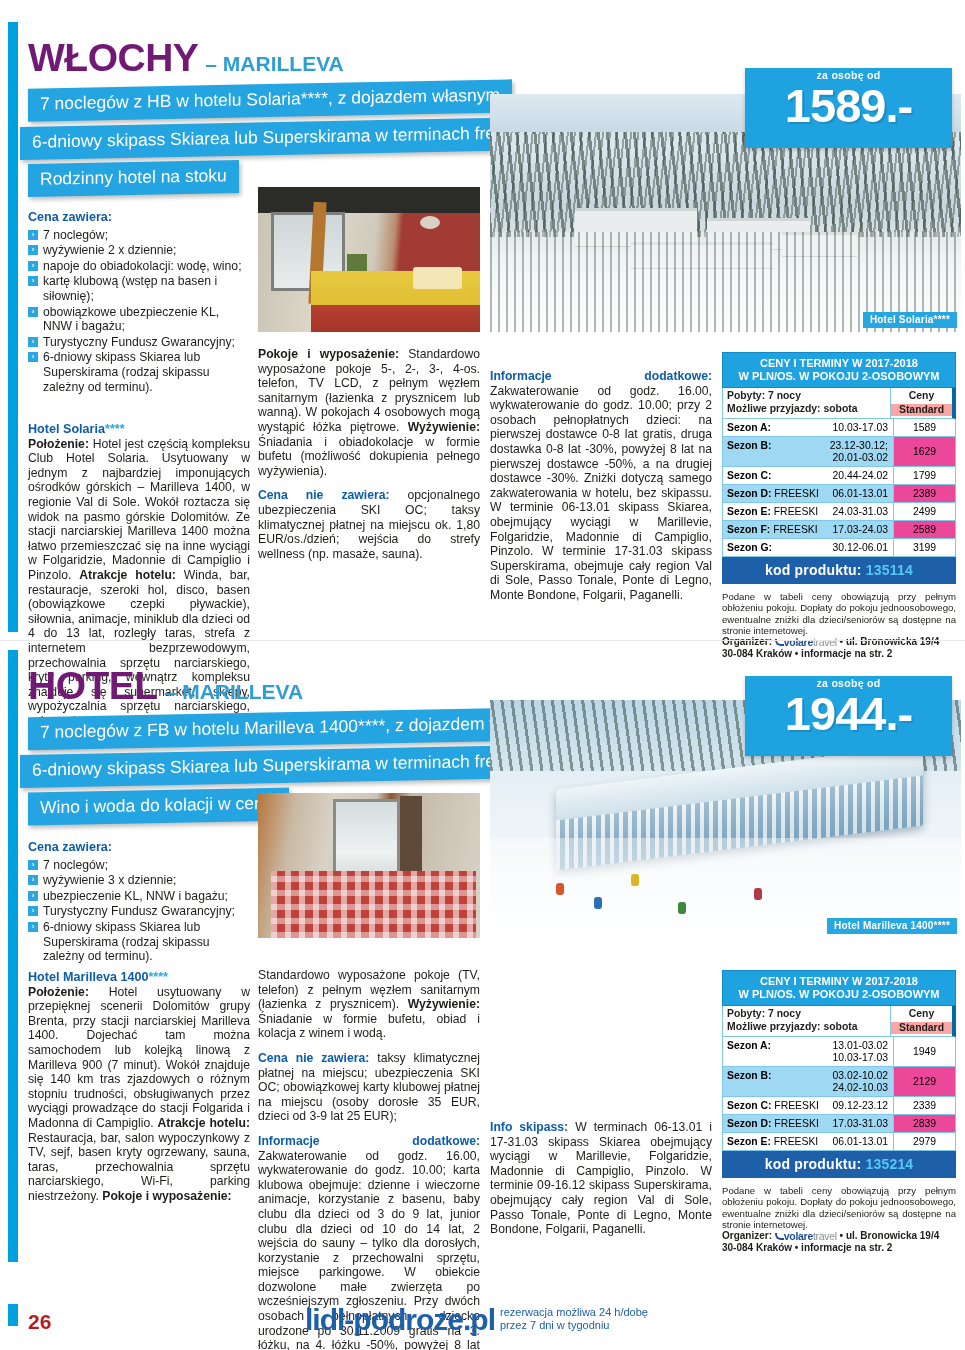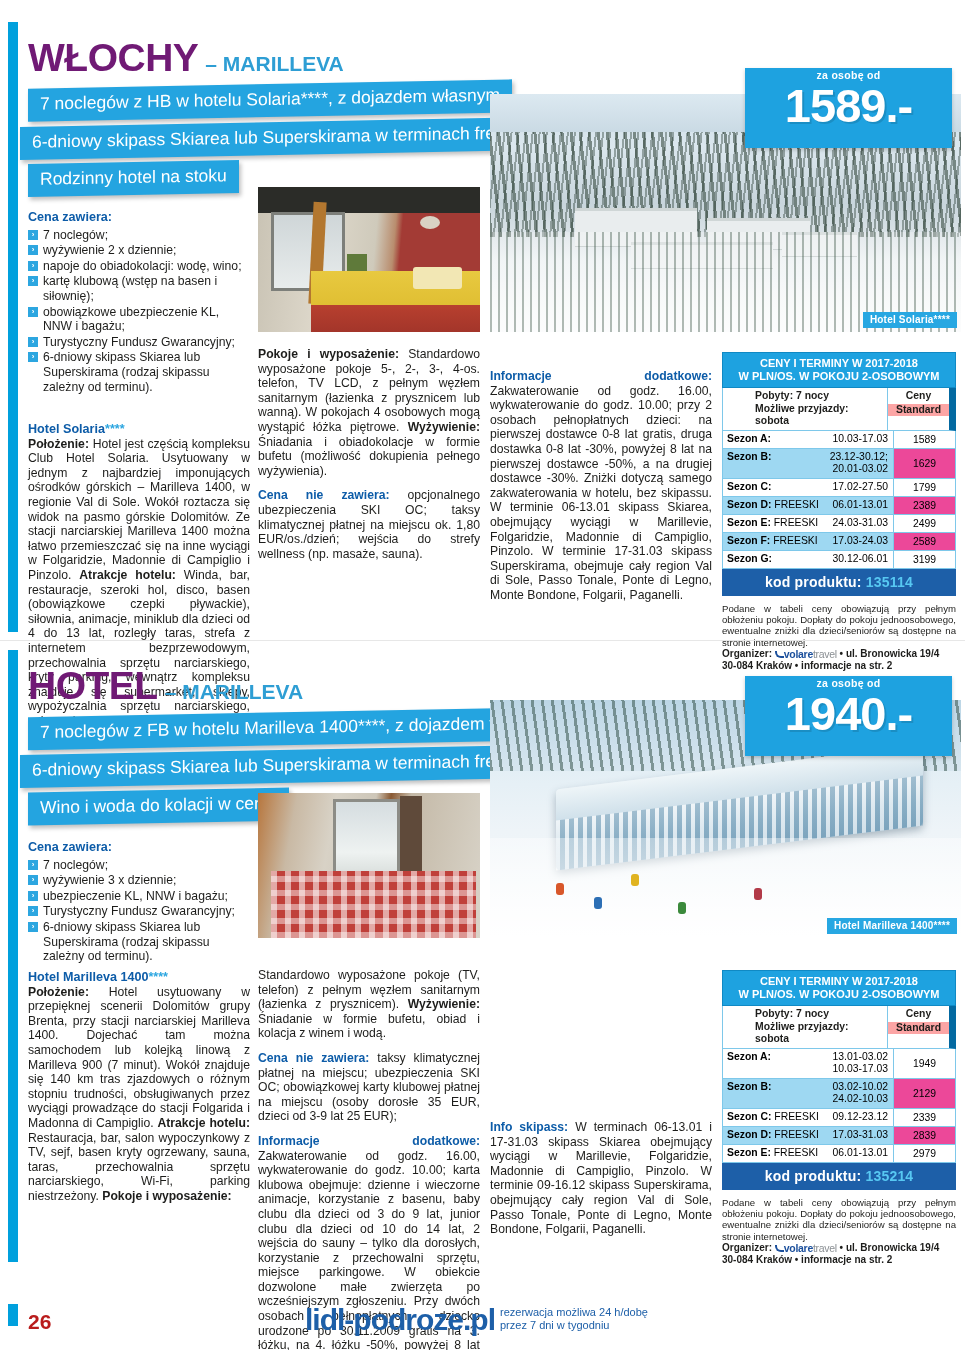--- a/index.html
+++ b/index.html
@@ -149,22 +149,22 @@
   .pb-small { color:#fff; font-size:10.5px; font-weight:bold; padding-top:1px; letter-spacing:.3px; }
   .pb-big { color:#fff; font-size:47px; font-weight:bold; line-height:50px; letter-spacing:-1px;
      text-shadow: 2px 2px 0 rgba(0,0,0,.12); }
 
   
   .ptable { position:absolute; left: 722px; width: 234px; font-size:10.4px; }
   .pt1 { top: 330px; }
   .pt2 { top: 970px; }
   .pt-head { background:#1ea2e0; color:#fff; font-weight:bold; text-align:center;
     font-size:11px; line-height:13px; padding:4px 2px 4px 2px; border:1px solid #1089c4; }
-  .pt-sub { display:flex; border-left:1px solid #7ec8ea; border-right:7px solid #0369a1;
-    border-bottom:1px solid #7ec8ea; background:#fff;padding-left:28px; }
+  .pt-sub { display:flex; border-left:1px solid #7ec8ea; border-right:4px solid #0369a1;
+    border-bottom:1px solid #7ec8ea; background:#fff; }
   .pt-sub .l { flex:1; padding:2px 4px; font-weight:bold; color:#1d1d1b; font-size:10.4px; line-height:12.6px; }
   .pt-sub .r { width:62px; border-left:1px solid #7ec8ea; text-align:center; font-weight:bold;
       color:#1d1d1b; font-size:10.4px; line-height:12.6px; padding:2px 0; }
   .pt-sub .r .c2txt { background:#fca5a5; display:block; margin-top:1px; }
   .prow { display:flex; border-left:1px solid #7ec8ea; border-right:1px solid #7ec8ea;
      border-bottom:1px solid #7ec8ea; }
   .prow.alt { background:#9ed8f2; }
   .prow.alt .pr-price { background:#ec4899; }
   .prow .pr-name { width:100px; padding:2.5px 0 2.5px 4px; font-weight:bold; font-size:10.4px; }
   .prow .pr-name span.fs { font-weight:normal; }
@@ -291,21 +291,21 @@
         <div class="prow alt">
             <div class="pr-name"><span>Sezon B:</span><span class="fs"></span></div>
             <div class="pr-date">
               <div>23.12-30.12; 20.01-03.02</div>
             </div>
             <div class="pr-price">1629</div>
           </div>
         <div class="prow">
             <div class="pr-name"><span>Sezon C:</span><span class="fs"></span></div>
             <div class="pr-date">
-              <div>17.02-27.50</div>
+              <div>20.44-24.02</div>
             </div>
             <div class="pr-price">1799</div>
           </div>
         <div class="prow alt">
             <div class="pr-name"><span>Sezon D:</span><span class="fs"> FREESKI</span></div>
             <div class="pr-date">
               <div>06.01-13.01</div>
             </div>
             <div class="pr-price">2389</div>
           </div>
@@ -372,21 +372,21 @@
         <div class="skier" style="left:22%;bottom:12%;background:#2c6fb5"></div>
         <div class="skier" style="left:30%;bottom:22%;background:#e0b320"></div>
         <div class="skier" style="left:40%;bottom:10%;background:#3b8a3b"></div>
         <div class="skier" style="left:56%;bottom:16%;background:#b23a48"></div>
       </div>
       <div class="ph-cap">Hotel Marilleva 1400****</div>
     </div>
 
     <div class="price-badge pb2" style="top:26px">
       <div class="pb-small">za osobę od</div>
-      <div class="pb-big">1940.-</div>
+      <div class="pb-big">1944.-</div>
     </div>
 
     <div class="col c1" style="top:190px;">
       <div class="head-blue">Cena zawiera:</div>
       <ul class="inc">
         <li><span class="bullet-ic">›</span><span>7 noclegów;</span></li>
         <li><span class="bullet-ic">›</span><span>wyżywienie 3 x dziennie;</span></li>
         <li><span class="bullet-ic">›</span><span>ubezpieczenie KL, NNW i bagażu;</span></li>
         <li><span class="bullet-ic">›</span><span>Turystyczny Fundusz Gwarancyjny;</span></li>
         <li><span class="bullet-ic">›</span><span>6-dniowy skipass Skiarea lub Superskirama (rodzaj skipassu zależny od terminu).</span></li>

